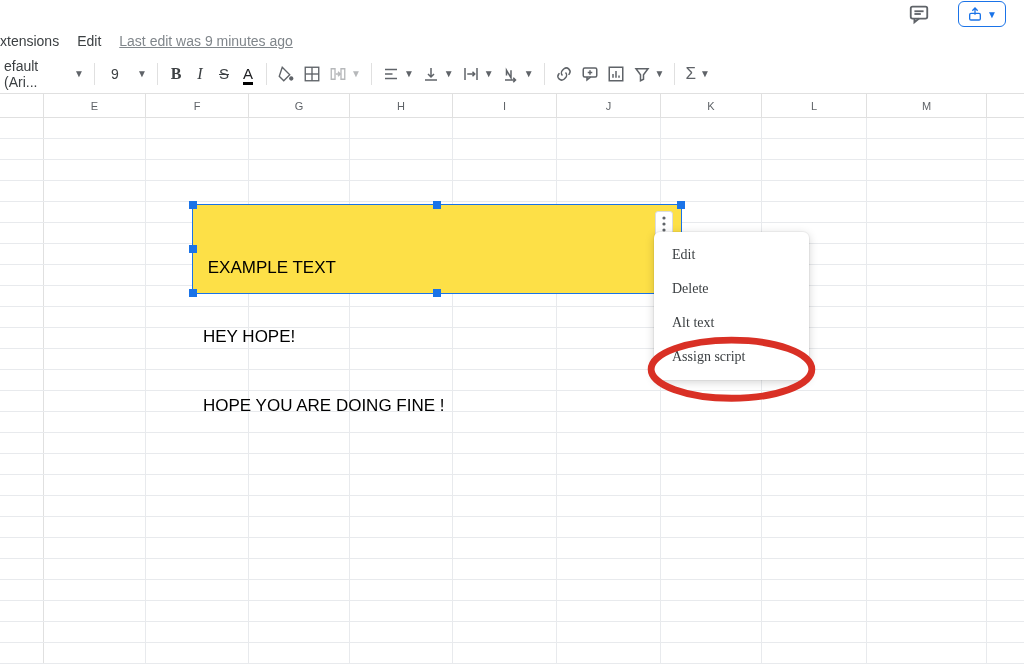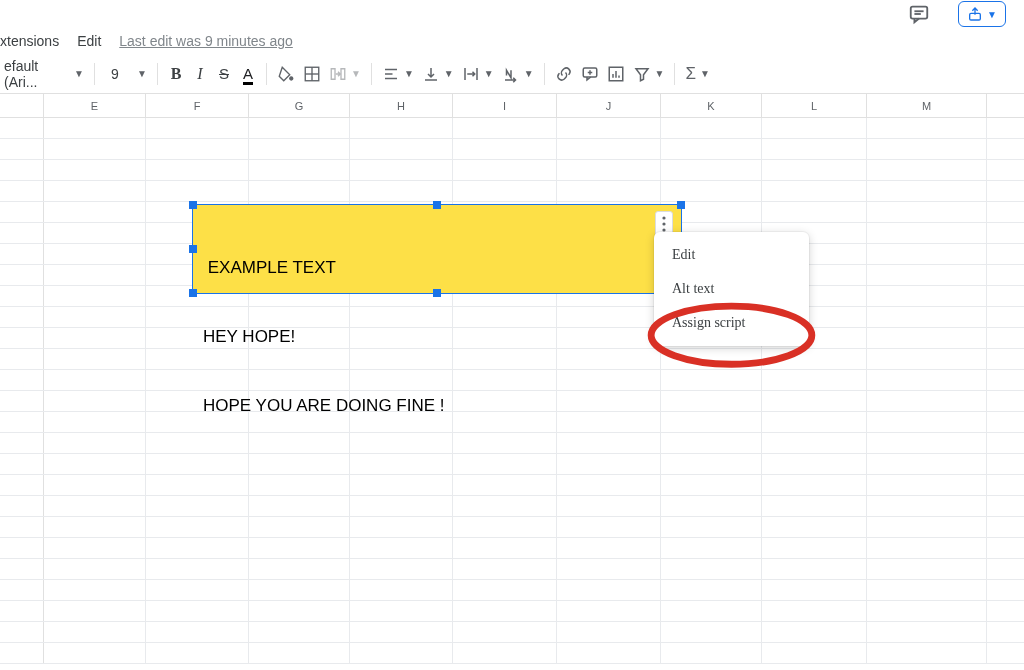--- a/index.html
+++ b/index.html
@@ -652,20 +652,21 @@
       <svg width="4" height="16" viewBox="0 0 4 16" fill="#5f6368">
           <circle cx="2" cy="2" r="1.6"></circle>
           <circle cx="2" cy="8" r="1.6"></circle>
           <circle cx="2" cy="14" r="1.6"></circle>
         </svg>
     </div>
   </div>
 
   <div class="ctxmenu" style="left:654px; top:138px;">
     <div class="mi">Edit</div>
+    <div class="mi">Delete</div>
     <div class="mi">Alt text</div>
     <div class="mi">
       <span>Assign script</span>
       <svg class="highlight-ellipse" viewBox="0 0 100 40" preserveAspectRatio="none">
         <ellipse cx="50" cy="20" rx="47" ry="17" fill="none" stroke="#d93025" stroke-width="4"></ellipse>
       </svg>
     </div>
   </div>
 </div>
 

